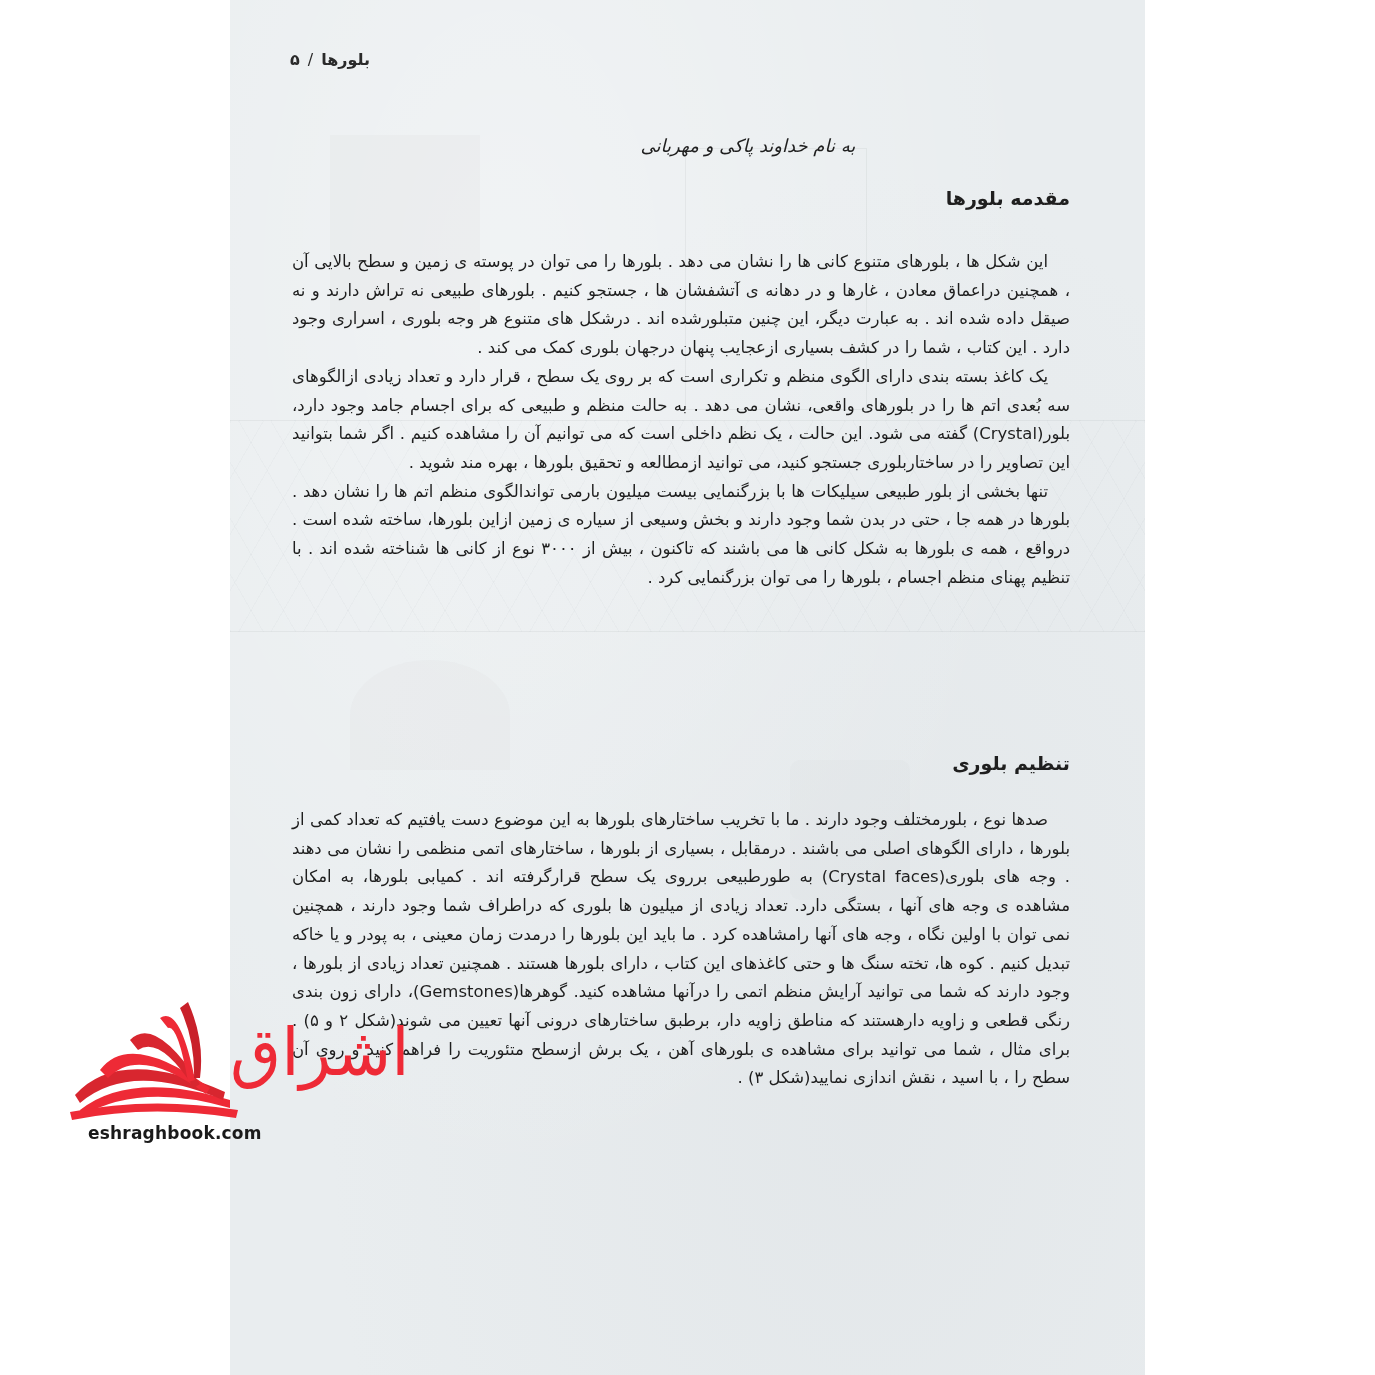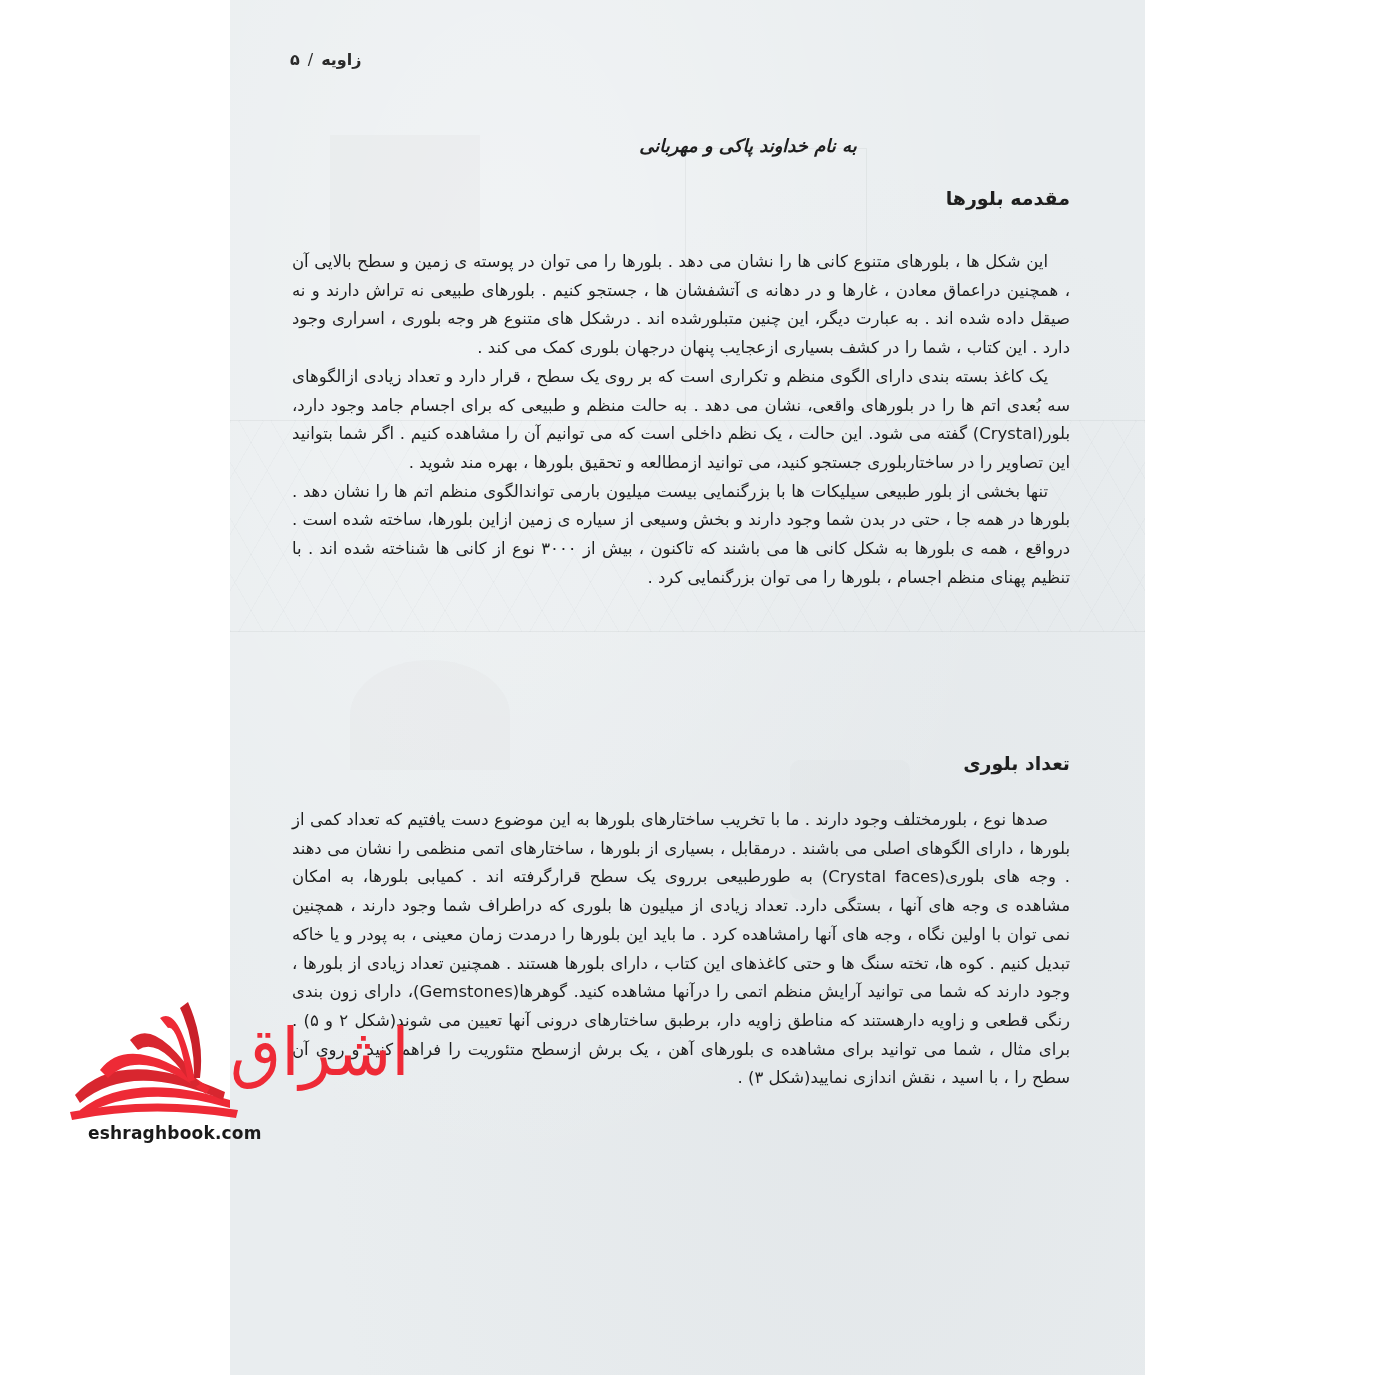--- a/index.html
+++ b/index.html
@@ -52,21 +52,21 @@
   .running-head .sep { margin: 0 8px; font-weight: normal; }
 
   .bismillah {
     position: absolute;
     left: 0;
     width: 1036px;
     top: 135px;
     text-align: center;
     direction: rtl;
     font-family: "DejaVu Sans", sans-serif;
-    font-weight: bold;
+    font-weight: normal;
     font-style: italic;
     font-size: 18px;
     color: #1f1f1f;
   }
 
   .heading {
     position: absolute;
     right: 75px;
     direction: rtl;
     font-weight: bold;
@@ -135,34 +135,34 @@
 <body>
 
 <div class="page">
   <div class="ghost g1"></div>
   <div class="ghost g2"></div>
   <div class="ghost g3"></div>
   <div class="ghost g4"></div>
   <div class="ghost g5"></div>
 
   <div class="running-head">
-    <span>زاویه</span><span class="sep">/</span><span>۵</span>
+    <span>بلورها</span><span class="sep">/</span><span>۵</span>
   </div>
 
   <div class="bismillah">به نام خداوند پاکی و مهربانی</div>
 
   <div class="heading h1">مقدمه بلورها</div>
 
   <div class="para-block block1">
     <p>این شکل ها ، بلورهای متنوع کانی ها را نشان می دهد . بلورها را می توان در پوسته ی زمین و سطح بالایی آن ، همچنین دراعماق معادن ، غارها و در دهانه ی آتشفشان ها ، جستجو کنیم . بلورهای طبیعی نه تراش دارند و نه صیقل داده شده اند . به عبارت دیگر، این چنین متبلورشده اند . درشکل های متنوع هر وجه بلوری ، اسراری وجود دارد . این کتاب ، شما را در کشف بسیاری ازعجایب پنهان درجهان بلوری کمک می کند .</p>
     <p>یک کاغذ بسته بندی دارای الگوی منظم و تکراری است که بر روی یک سطح ، قرار دارد و تعداد زیادی ازالگوهای سه بُعدی اتم ها را در بلورهای واقعی، نشان می دهد . به حالت منظم و طبیعی که برای اجسام جامد وجود دارد، بلور(Crystal) گفته می شود. این حالت ، یک نظم داخلی است که می توانیم آن را مشاهده کنیم . اگر شما بتوانید این تصاویر را در ساختاربلوری جستجو کنید، می توانید ازمطالعه و تحقیق بلورها ، بهره مند شوید .</p>
     <p>تنها بخشی از بلور طبیعی سیلیکات ها با بزرگنمایی بیست میلیون بارمی تواندالگوی منظم اتم ها را نشان دهد . بلورها در همه جا ، حتی در بدن شما وجود دارند و بخش وسیعی از سیاره ی زمین ازاین بلورها، ساخته شده است . درواقع ، همه ی بلورها به شکل کانی ها می باشند که تاکنون ، بیش از ۳۰۰۰ نوع از کانی ها شناخته شده اند . با تنظیم پهنای منظم اجسام ، بلورها را می توان بزرگنمایی کرد .</p>
   </div>
 
-  <div class="heading h2">تعداد بلوری</div>
+  <div class="heading h2">تنظیم بلوری</div>
 
   <div class="para-block block2">
     <p>صدها نوع ، بلورمختلف وجود دارند . ما با تخریب ساختارهای بلورها به این موضوع دست یافتیم که تعداد کمی از بلورها ، دارای الگوهای اصلی می باشند . درمقابل ، بسیاری از بلورها ، ساختارهای اتمی منظمی را نشان می دهند . وجه های بلوری(Crystal faces) به طورطبیعی برروی یک سطح قرارگرفته اند . کمیابی بلورها، به امکان مشاهده ی وجه های آنها ، بستگی دارد. تعداد زیادی از میلیون ها بلوری که دراطراف شما وجود دارند ، همچنین نمی توان با اولین نگاه ، وجه های آنها رامشاهده کرد . ما باید این بلورها را درمدت زمان معینی ، به پودر و یا خاکه تبدیل کنیم . کوه ها، تخته سنگ ها و حتی کاغذهای این کتاب ، دارای بلورها هستند . همچنین تعداد زیادی از بلورها ، وجود دارند که شما می توانید آرایش منظم اتمی را درآنها مشاهده کنید. گوهرها(Gemstones)، دارای زون بندی رنگی قطعی و زاویه دارهستند که مناطق زاویه دار، برطبق ساختارهای درونی آنها تعیین می شوند(شکل ۲ و ۵) . برای مثال ، شما می توانید برای مشاهده ی بلورهای آهن ، یک برش ازسطح متئوریت را فراهم کنید و روی آن سطح را ، با اسید ، نقش اندازی نمایید(شکل ۳) .</p>
   </div>
 </div>
 
 <div class="watermark">
   <svg width="180" height="125" viewBox="0 0 180 125">
 
     <path d="M20 110 Q70 70 170 100 L170 108 Q80 82 22 116 Z" fill="#ee2a36"></path>

